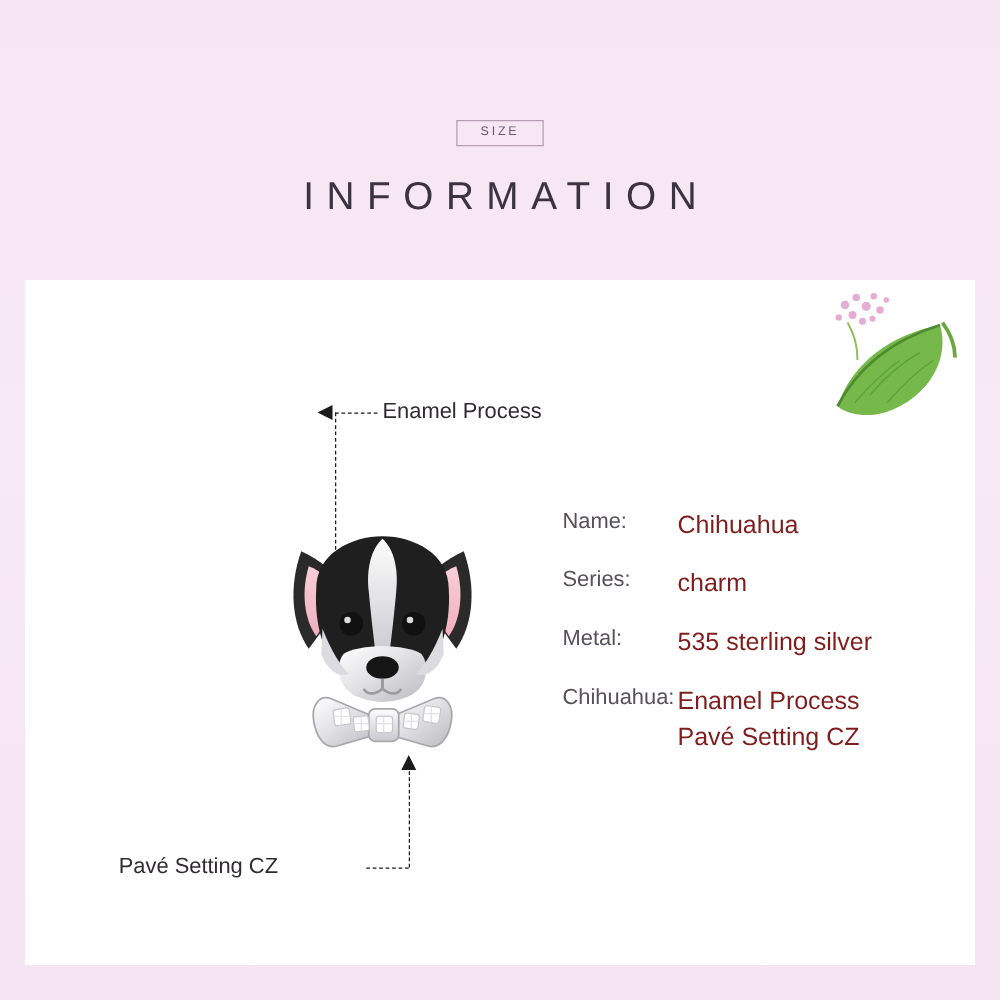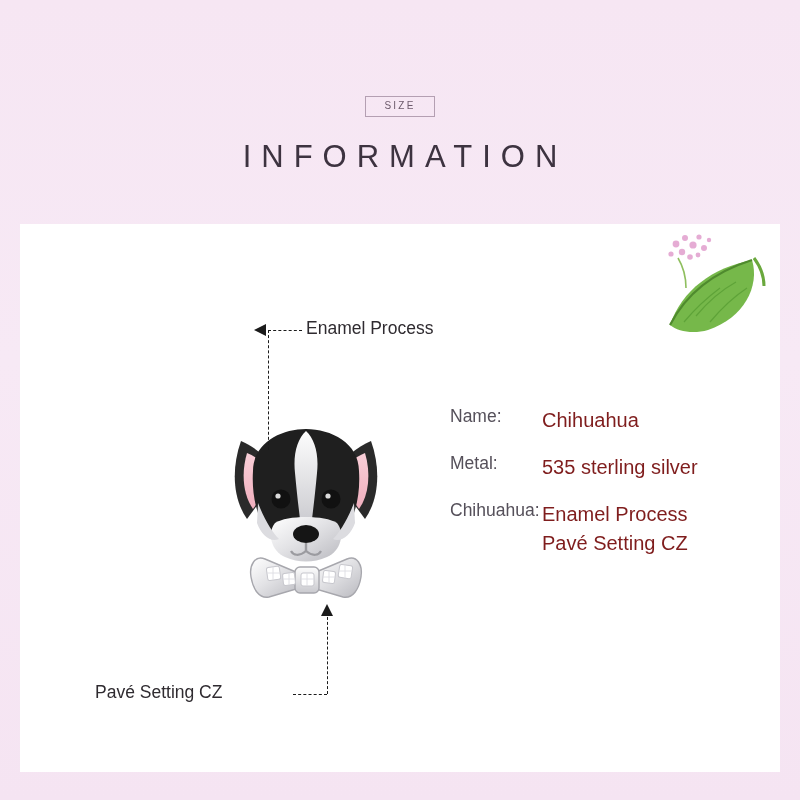--- a/index.html
+++ b/index.html
@@ -303,20 +303,24 @@
       <div class="dashline-h"></div>
       <div class="dashline-v"></div>
     </div>
 
     <div class="specs">
       <div class="spec-row">
         <div class="spec-key">Name:</div>
         <div class="spec-val">Chihuahua</div>
       </div>
       <div class="spec-row">
+        <div class="spec-key">Series:</div>
+        <div class="spec-val">charm</div>
+      </div>
+      <div class="spec-row">
         <div class="spec-key">Metal:</div>
         <div class="spec-val">535 sterling silver</div>
       </div>
       <div class="spec-row">
         <div class="spec-key">Chihuahua:</div>
         <div class="spec-val">Enamel Process
 Pavé Setting CZ</div>
       </div>
     </div>
 

